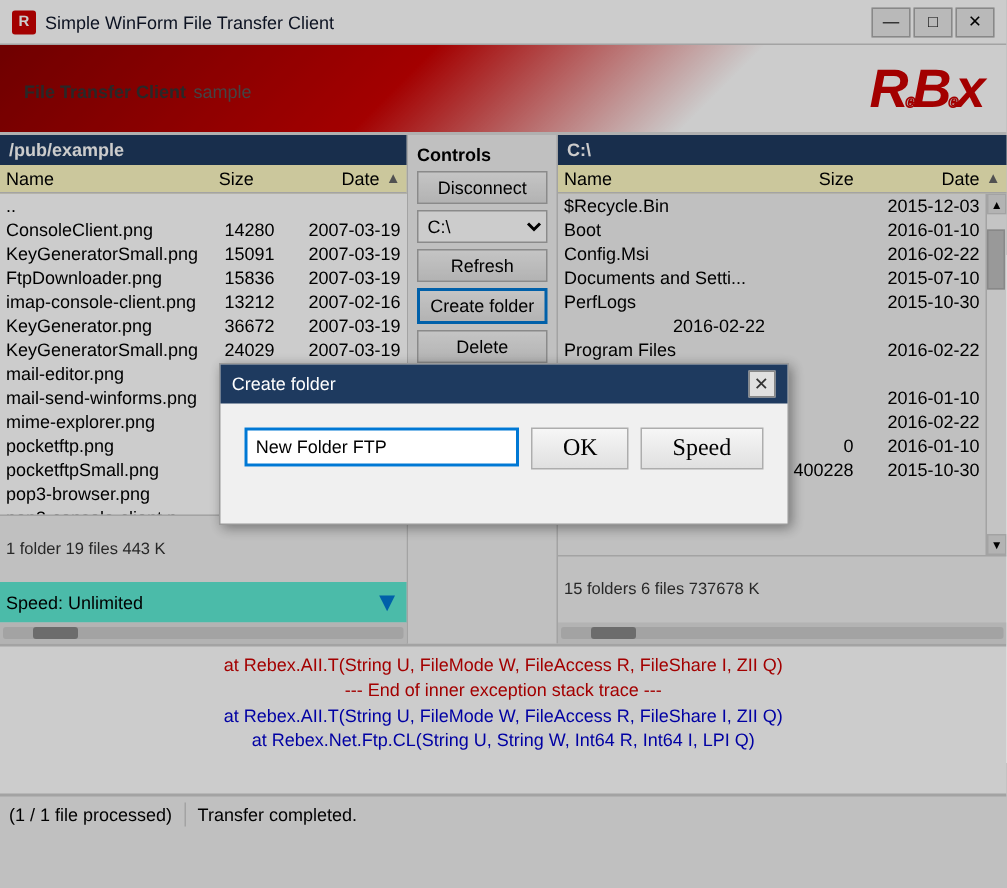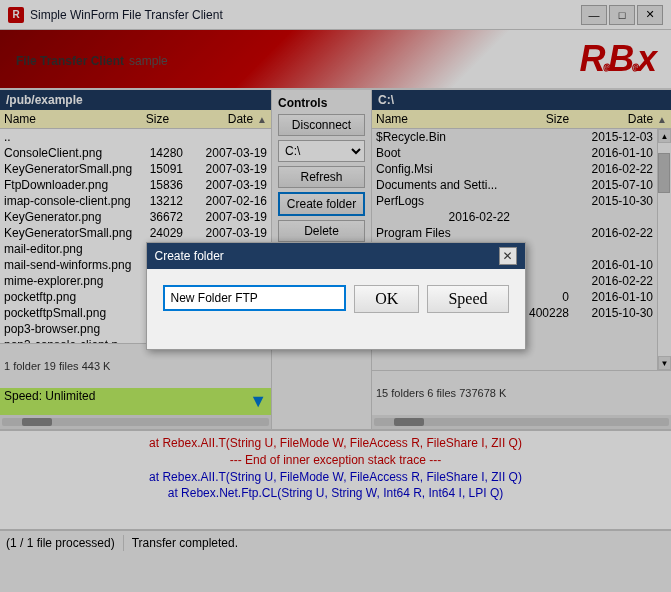--- a/index.html
+++ b/index.html
@@ -80,23 +80,23 @@
     .panel-footer {
       background: #f0f0f0;
       border-top: 1px solid #ccc;
       padding: 16px 4px;
       color: #333;
       font-size: 11px;
     }
     .speed-bar {
       display: flex;
       justify-content: space-between;
-      align-items: flex-start;
+      align-items: center;
       padding: 1px 4px;
-      background: #bef264;
+      background: #5eead4;
     }
 
     
     .controls-panel {
       width: 100px;
       border-right: 1px solid #ccc;
       background: #f0f0f0;
       display: flex;
       flex-direction: column;
       padding: 6px;

